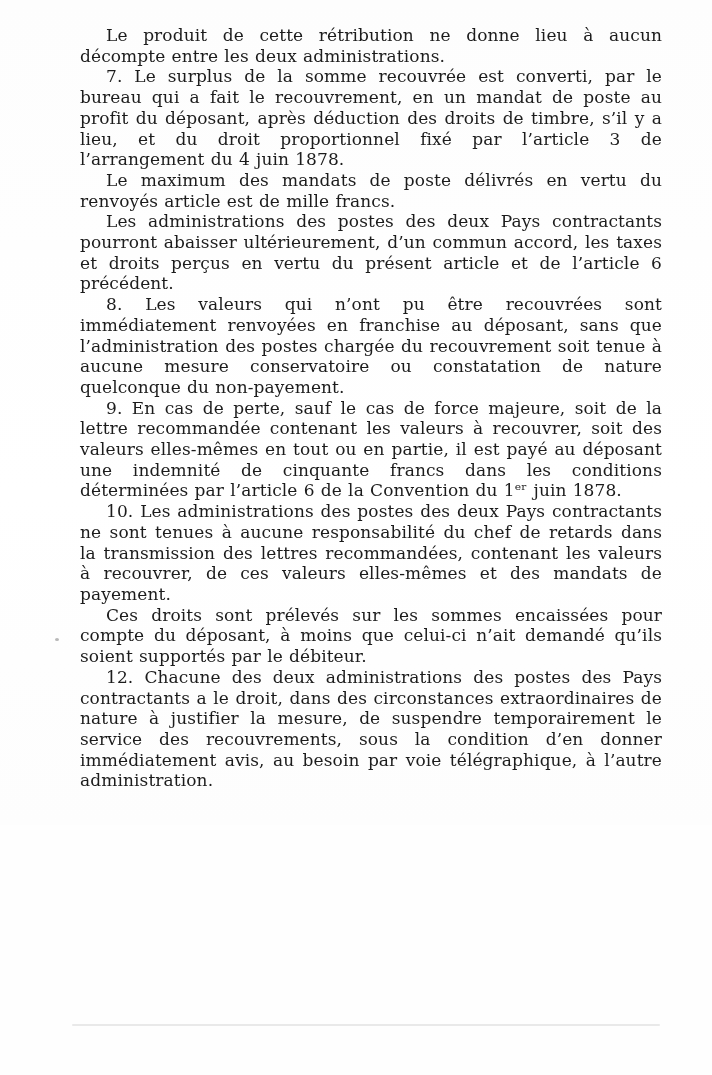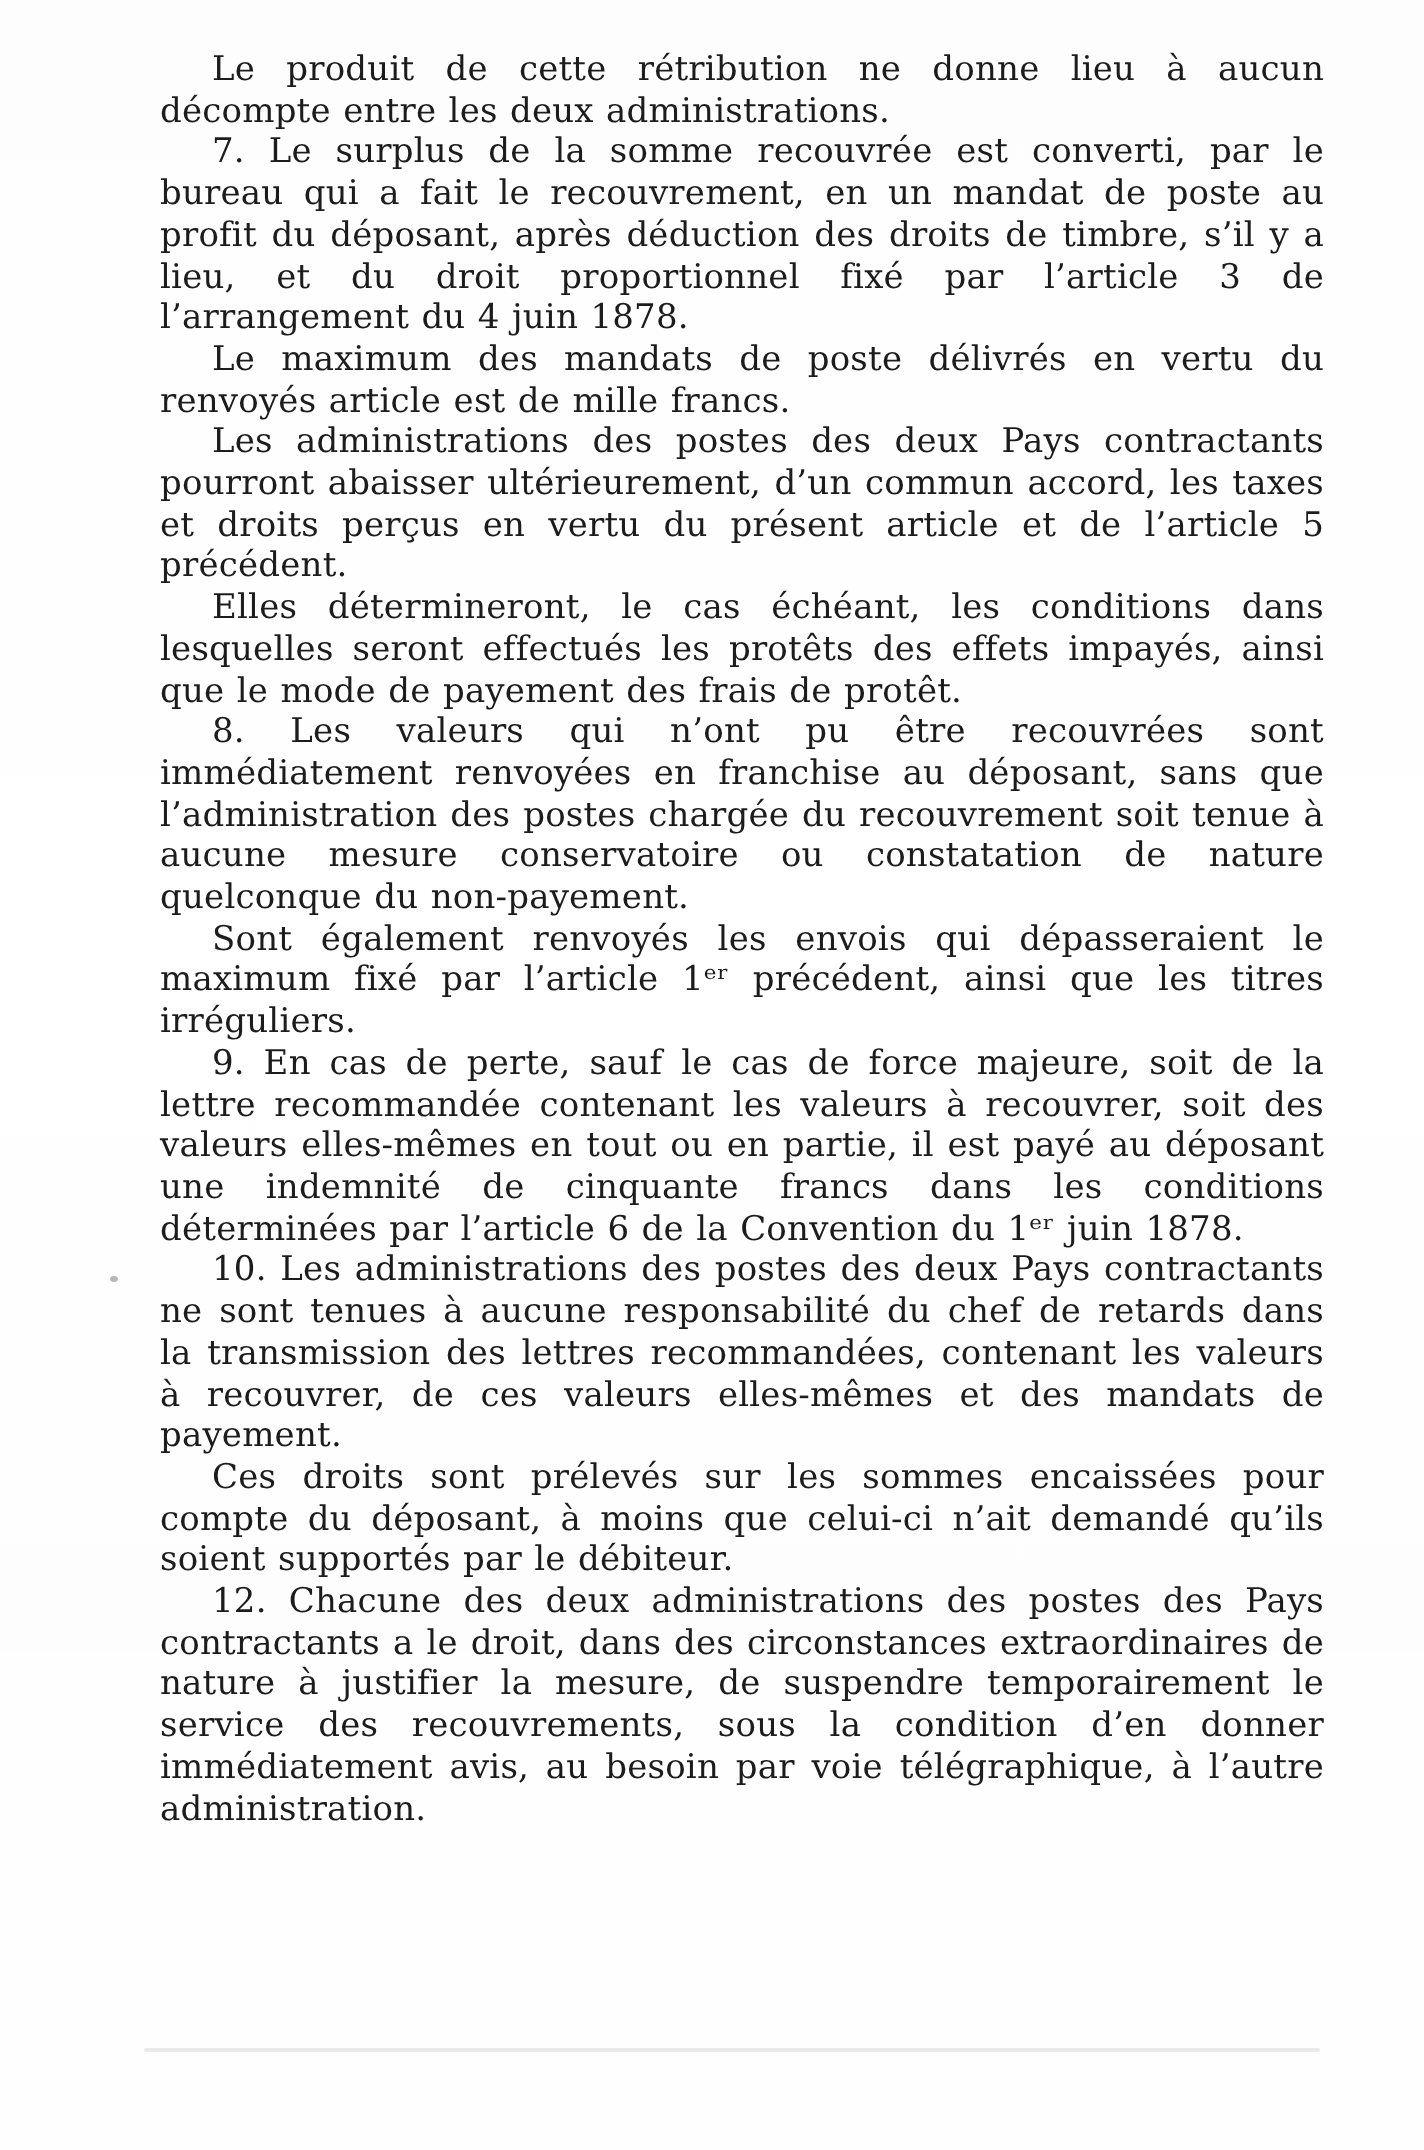--- a/index.html
+++ b/index.html
@@ -60,24 +60,22 @@
   }
 </style>
 </head>
 <body>
 
 <div class="page">
   <div class="text-block">
     <p>Le produit de cette rétribution ne donne lieu à aucun décompte entre les deux administrations.</p>
     <p>7. Le surplus de la somme recouvrée est converti, par le bureau qui a fait le recouvrement, en un mandat de poste au profit du déposant, après déduction des droits de timbre, s’il y a lieu, et du droit proportionnel fixé par l’article 3 de l’arrangement du 4 juin 1878.</p>
     <p>Le maximum des mandats de poste délivrés en vertu du renvoyés article est de mille francs.</p>
-    <p>Les administrations des postes des deux Pays contractants pourront abaisser ultérieurement, d’un commun accord, les taxes et droits perçus en vertu du présent article et de l’article 5 précédent.</p>
-    <p>Elles détermineront, le cas échéant, les conditions dans lesquelles seront effectués les protêts des effets impayés, ainsi que le mode de payement des frais de protêt.</p>
+    <p>Les administrations des postes des deux Pays contractants pourront abaisser ultérieurement, d’un commun accord, les taxes et droits perçus en vertu du présent article et de l’article 6 précédent.</p>
     <p>8. Les valeurs qui n’ont pu être recouvrées sont immédiatement renvoyées en franchise au déposant, sans que l’administration des postes chargée du recouvrement soit tenue à aucune mesure conservatoire ou constatation de nature quelconque du non-payement.</p>
-    <p>Sont également renvoyés les envois qui dépasseraient le maximum fixé par l’article 1ᵉʳ précédent, ainsi que les titres irréguliers.</p>
     <p>9. En cas de perte, sauf le cas de force majeure, soit de la lettre recommandée contenant les valeurs à recouvrer, soit des valeurs elles-mêmes en tout ou en partie, il est payé au déposant une indemnité de cinquante francs dans les conditions déterminées par l’article 6 de la Convention du 1ᵉʳ juin 1878.</p>
     <p>10. Les administrations des postes des deux Pays contractants ne sont tenues à aucune responsabilité du chef de retards dans la transmission des lettres recommandées, contenant les valeurs à recouvrer, de ces valeurs elles-mêmes et des mandats de payement.</p>
     <p>Ces droits sont prélevés sur les sommes encaissées pour compte du déposant, à moins que celui-ci n’ait demandé qu’ils soient supportés par le débiteur.</p>
     <p>12. Chacune des deux administrations des postes des Pays contractants a le droit, dans des circonstances extraordinaires de nature à justifier la mesure, de suspendre temporairement le service des recouvrements, sous la condition d’en donner immédiatement avis, au besoin par voie télégraphique, à l’autre administration.</p>
 
   </div>
   <div class="scan-speck"></div>
   <div class="scan-smudge"></div>
 </div>
 

